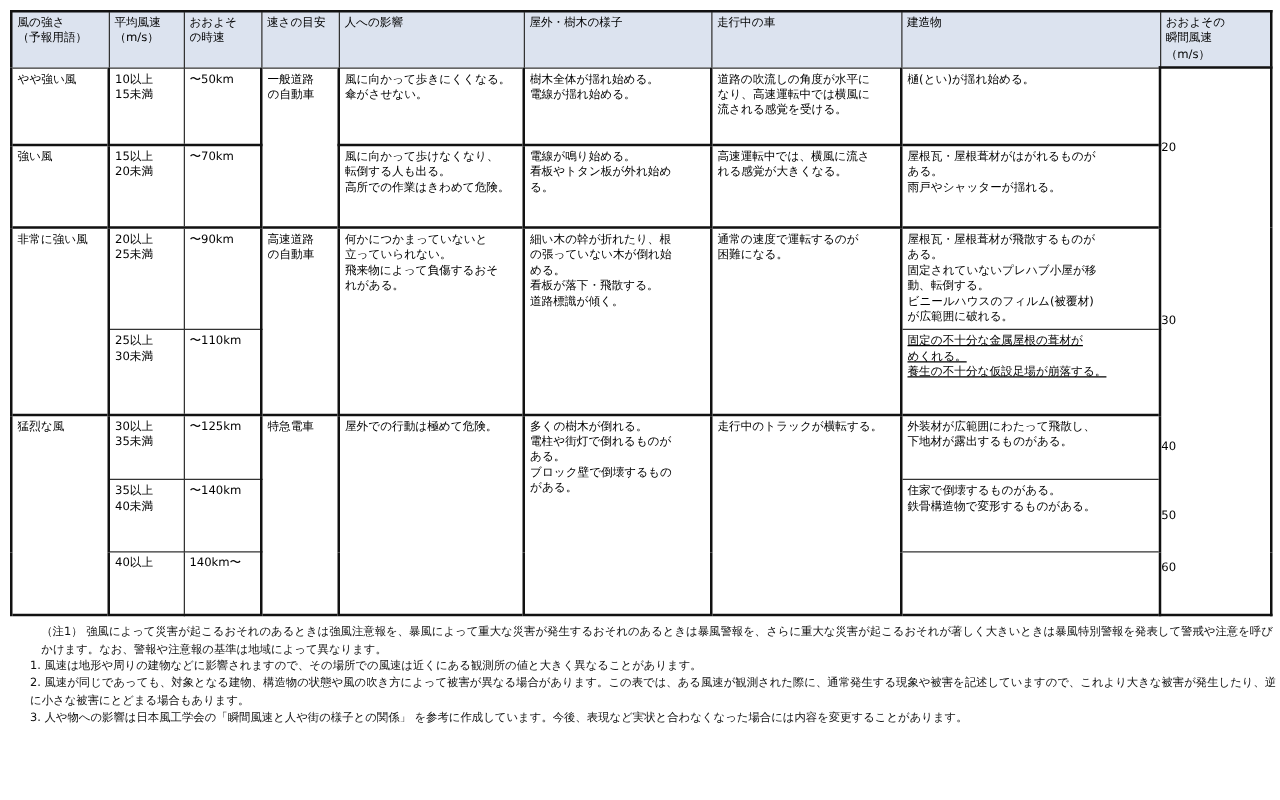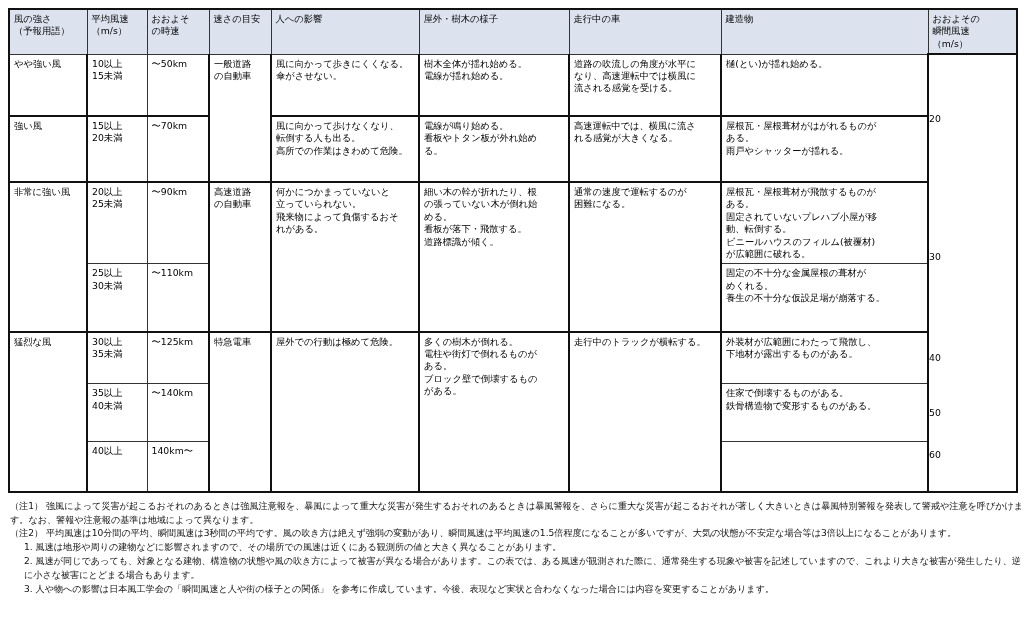--- a/index.html
+++ b/index.html
@@ -69,21 +69,21 @@
   td.gust.first { border-top: 2px solid #111 !important; }
   td.gust.last  { border-bottom: 2px solid #111 !important; }
 
   .notes {
     margin-top: 7px;
     font-size: 9.1px;
     line-height: 1.52;
     color: #111;
     padding-left: 2px;
   }
-  .note-block { margin-bottom: 0px; }
+  .note-block { margin-bottom: 0px; margin-left: 23px; }
   .note-hang { padding-left: 0px; text-indent: 0; }
   .sub-cont { padding-left: 14px; }
 </style>
 </head>
 <body>
 
 <div id="sheet">
 
   <table class="windtable">
     <colgroup>
@@ -213,21 +213,21 @@
           <div style="position:absolute;left:0;right:16px;top:50%;transform:translateY(-50%)">30</div>
         </td>
       </tr>
 
       <tr style="height:68px">
         <td class="c-center vsep-l">
           <div>25以上</div>
           <div>30未満</div>
         </td>
         <td class="c-center">〜110km</td>
-        <td class="prewrap vsep-l" style="white-space: pre-wrap;">固定の不十分な金属屋根の葺材が
+        <td class="prewrap vsep-l" style="white-space: pre-wrap; text-decoration: underline;">固定の不十分な金属屋根の葺材が
 めくれる。
 養生の不十分な仮設足場が崩落する。</td>
       </tr>
 
       <tr style="height:52px">
         <td class="c-center vsep-l hsep-t" rowspan="3">猛烈な風</td>
         <td class="c-center vsep-l hsep-t">
           <div>30以上</div>
           <div>35未満</div>
         </td>
@@ -275,24 +275,20 @@
     </tbody>
   </table>
 
   <div class="notes">
 
     <div class="note-block note-hang">
       <span>（注1）</span>
       <span>強風によって災害が起こるおそれのあるときは強風注意報を、暴風によって重大な災害が発生するおそれのあるときは暴風警報を、さらに重大な災害が起こるおそれが著しく大きいときは暴風特別警報を発表して警戒や注意を呼びかけます。なお、警報や注意報の基準は地域によって異なります。</span>
     </div>
 
-    <div class="note-block note-hang">
-      <span>（注2）</span>
-      <span>平均風速は10分間の平均、瞬間風速は3秒間の平均です。風の吹き方は絶えず強弱の変動があり、瞬間風速は平均風速の1.5倍程度になることが多いですが、大気の状態が不安定な場合等は3倍以上になることがあります。</span>
-    </div>
 
 
     <div class="sub-cont">1. 風速は地形や周りの建物などに影響されますので、その場所での風速は近くにある観測所の値と大きく異なることがあります。</div>
     <div class="sub-cont">2. 風速が同じであっても、対象となる建物、構造物の状態や風の吹き方によって被害が異なる場合があります。この表では、ある風速が観測された際に、通常発生する現象や被害を記述していますので、これより大きな被害が発生したり、逆に小さな被害にとどまる場合もあります。</div>
     <div class="sub-cont">3. 人や物への影響は日本風工学会の「瞬間風速と人や街の様子との関係」 を参考に作成しています。今後、表現など実状と合わなくなった場合には内容を変更することがあります。</div>
   </div>
 
 </div>
 
 </body></html>

